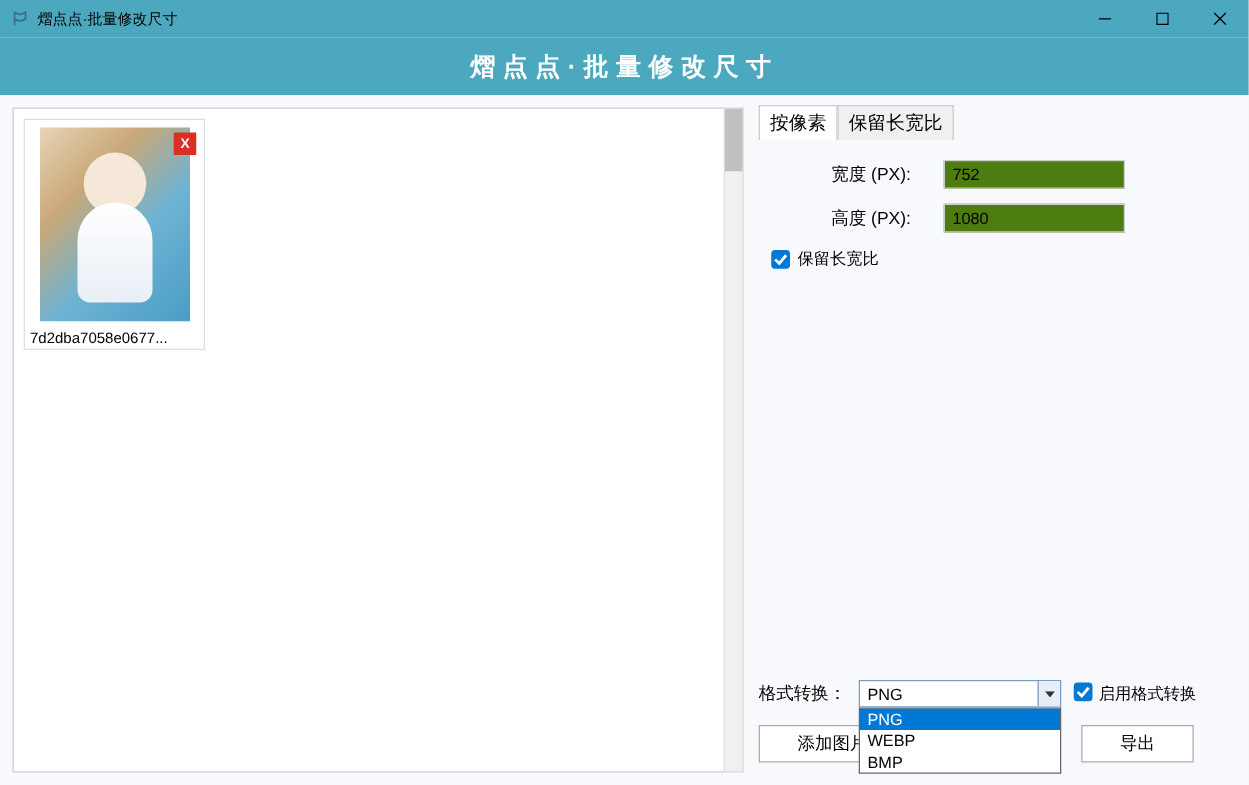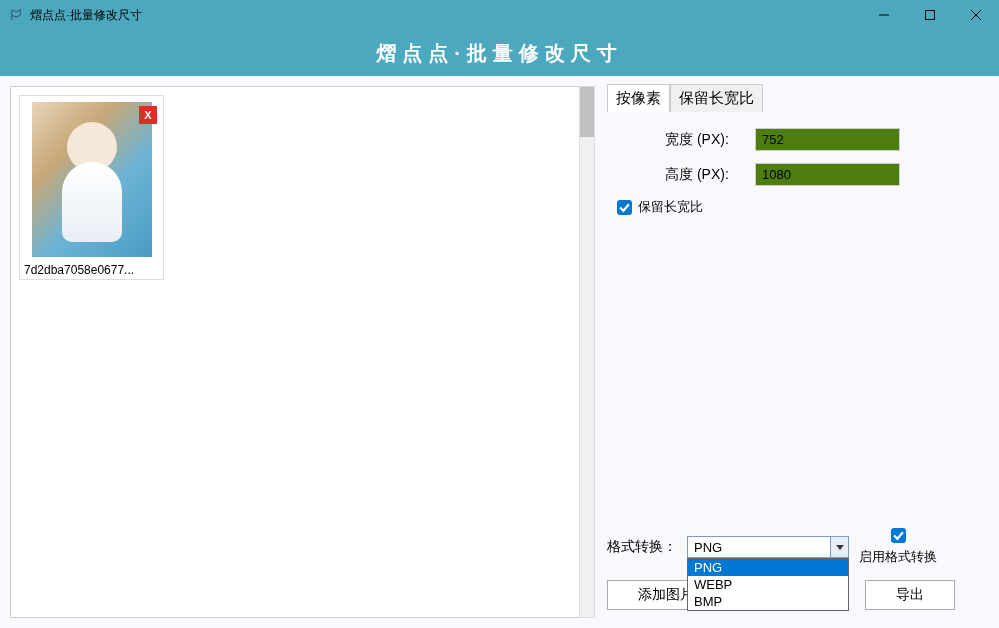--- a/index.html
+++ b/index.html
@@ -284,23 +284,22 @@
       padding: 1px 6px;
       font-size: 13px;
       cursor: pointer;
     }
     .dropdown-item.selected {
       background: #0078d4;
       color: #fff;
     }
     .format-checkbox {
       display: flex;
-      align-items: center;
+      align-items: flex-start;
       gap: 5px;
-      flex-direction: column;
     }
     .action-buttons {
       display: flex;
       gap: 140px;
     }
     .action-btn {
       border: 1px solid #aaa;
       background: #fff;
       padding: 5px 30px;
       font-size: 14px;

